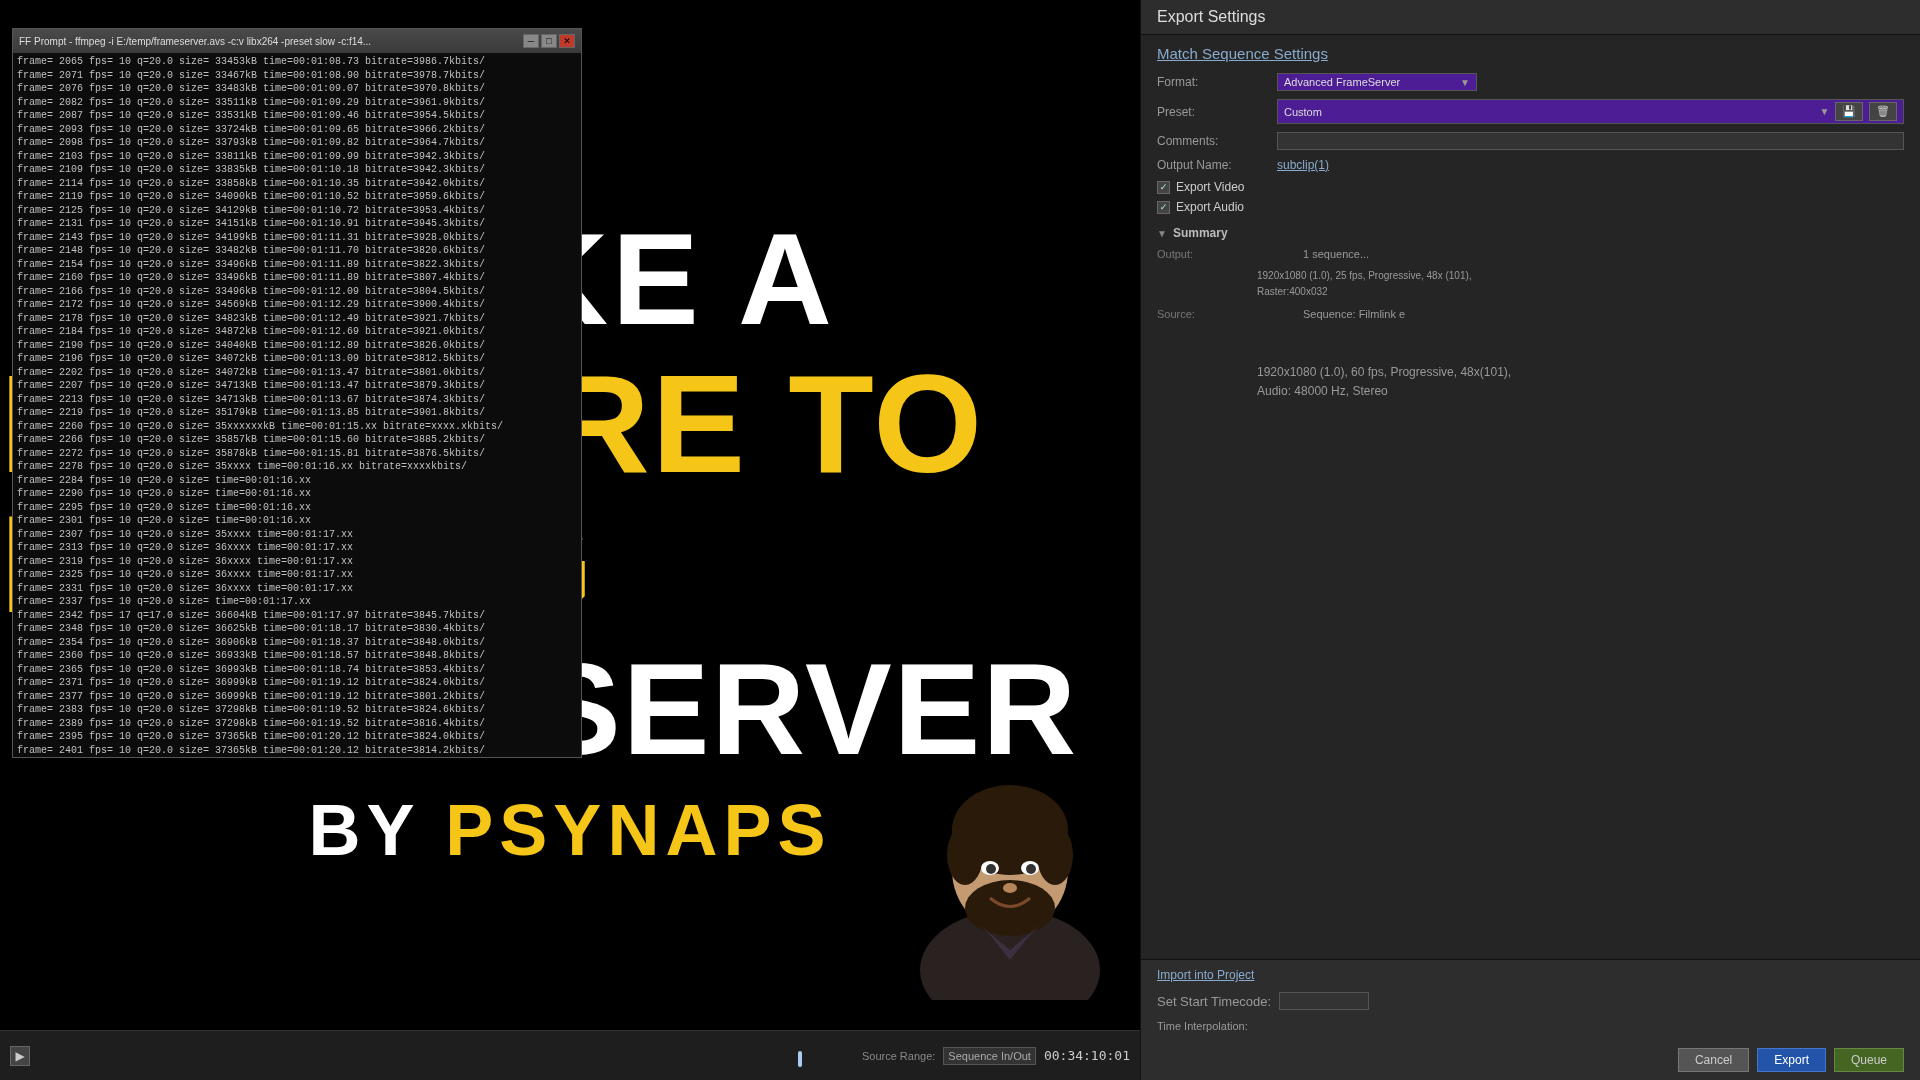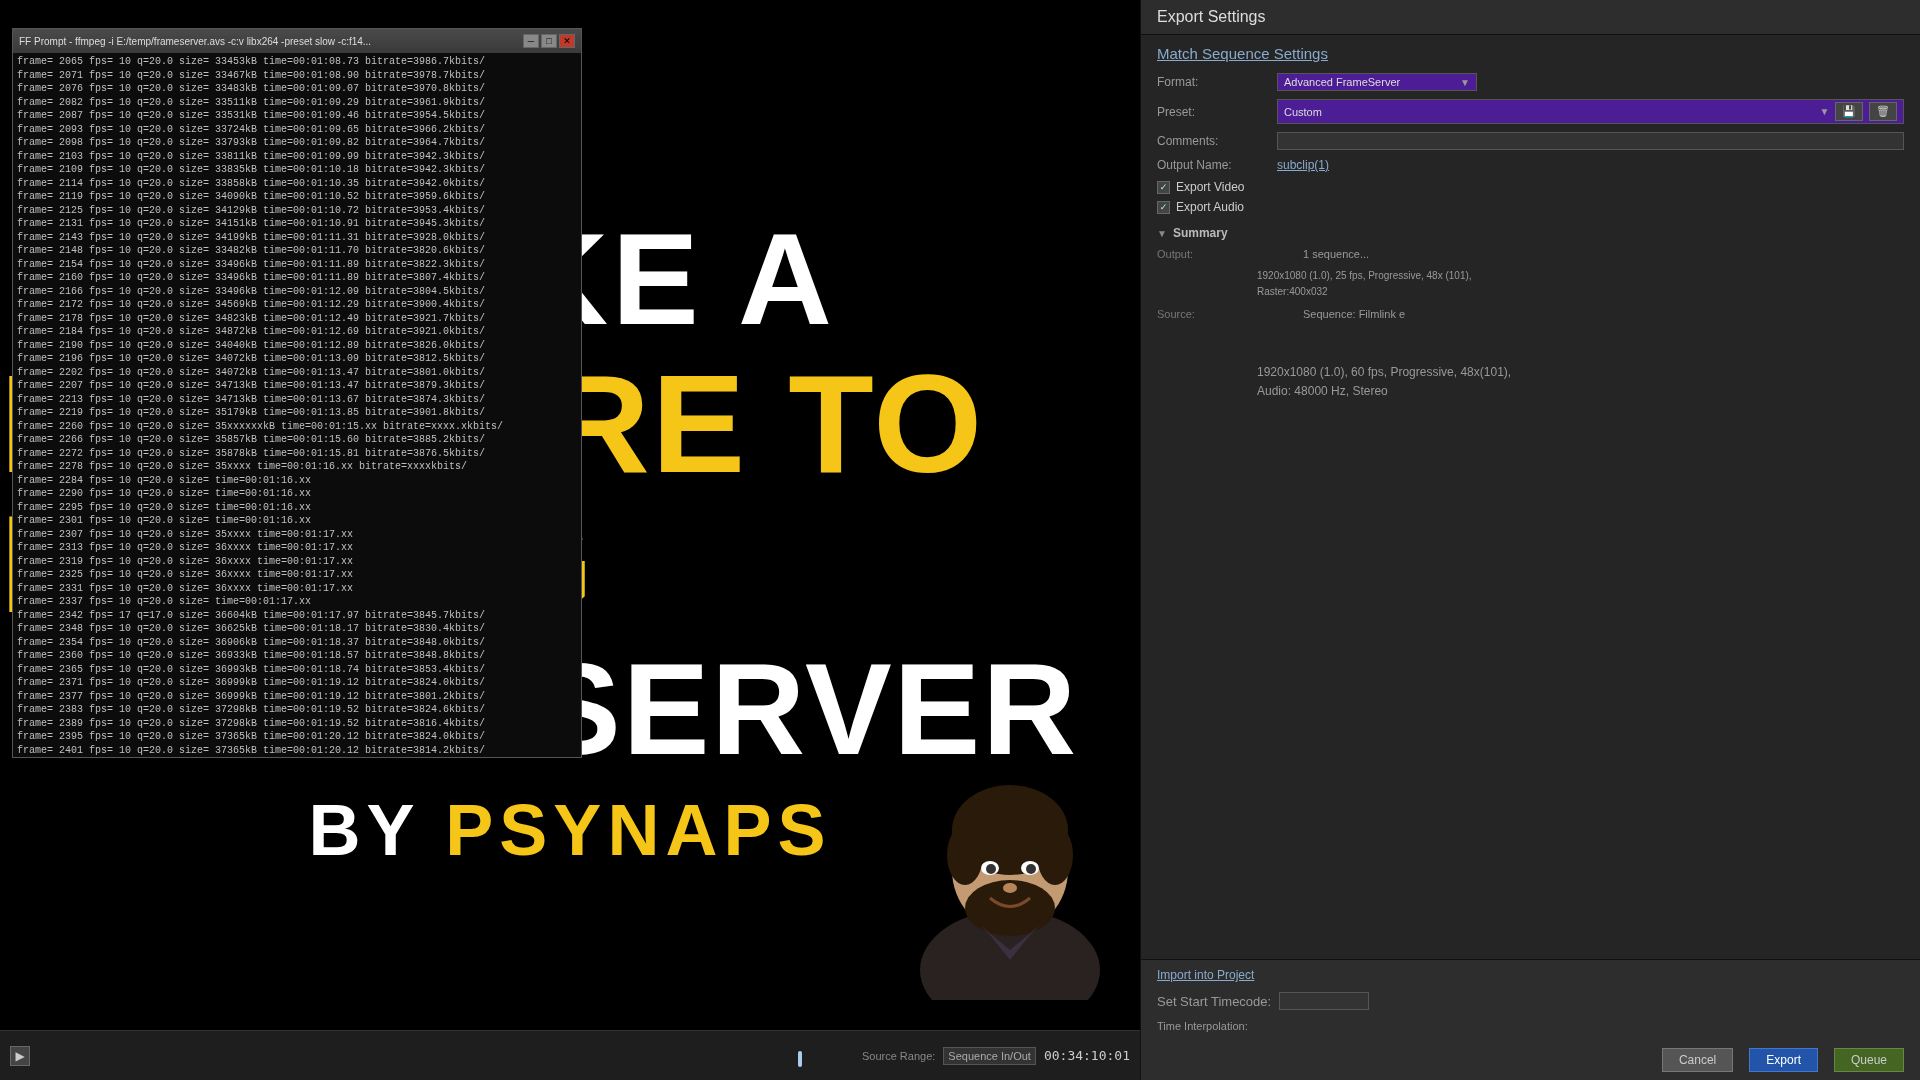--- a/index.html
+++ b/index.html
@@ -616,20 +616,20 @@
     <div style="display:flex;align-items:center;gap:8px;margin-bottom:4px;">
       <span class="action-link">Import into Project</span>
     </div>
     <div style="display:flex;align-items:center;gap:8px;margin-bottom:4px;">
       <span style="color:#999;font-size:13px;">Set Start Timecode:</span>
       <input type="text" class="timecode-input" value="" style="">
     </div>
     <div style="display:flex;align-items:center;gap:8px;">
       <span style="color:#999;font-size:11px;">Time Interpolation:</span>
     </div>
-    <div style="display:flex;justify-content:flex-end;margin-top:10px;gap:16px;">
+    <div style="display:flex;justify-content:flex-end;margin-top:10px;gap:8px;">
       <button style="background:#555;border:1px solid #777;color:#ccc;padding:4px 16px;font-size:12px;cursor:pointer;">Cancel</button>
       <button style="background:#2255aa;border:1px solid #4477cc;color:#fff;padding:4px 16px;font-size:12px;cursor:pointer;">Export</button>
       <button style="background:#446622;border:1px solid #668844;color:#ccc;padding:4px 16px;font-size:12px;cursor:pointer;">Queue</button>
     </div>
   </div>
 
 </div>
 
 </body></html>

